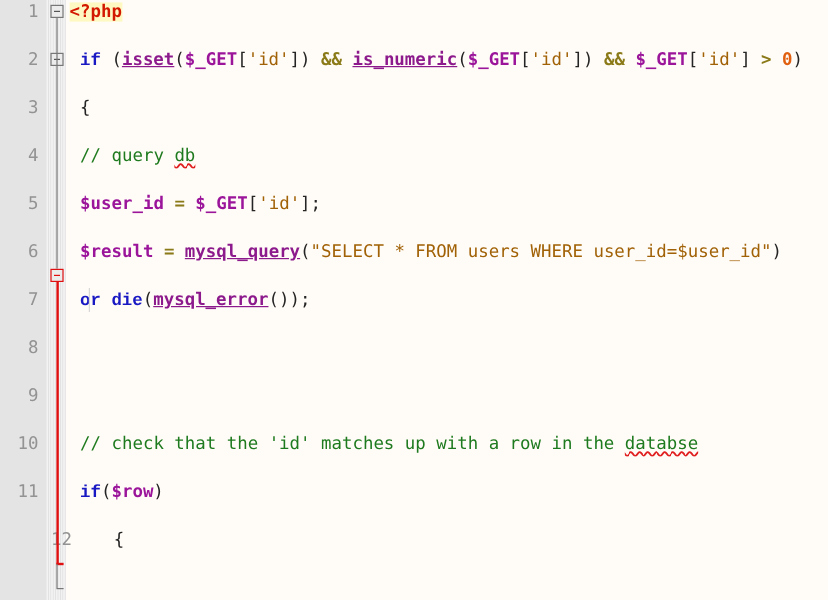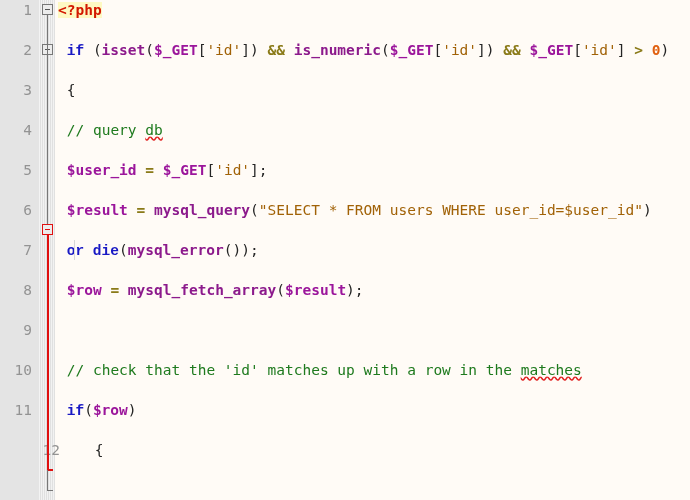--- a/index.html
+++ b/index.html
@@ -71,21 +71,21 @@
     left: 58px; top: 0;
     font-size: 14.5px;
     color: #000000;
     font-family: "DejaVu Sans Mono", "Liberation Mono", monospace;
     white-space: pre;
   }
 
   
   .t-tag   { color: #D31800; font-weight: bold; background: #fef9c3; }
   .t-kw    { color: #1919C4; font-weight: bold; font-family: Liberation Mono, monospace; }
-  .t-fn    { color: #8C1A8C; font-weight: bold; }
+  .t-fn    { color: #8C1A8C; font-weight: bold; text-decoration: underline; }
   .t-var   { color: #9B159B; font-weight: bold; }
   .t-str   { color: #a16207; }
   .t-com   { color: #1E7A1E; }
   .t-op    { color: #8A7A18; font-weight: bold; }
   .t-num   { color: #E06010; font-weight: bold; }
   .t-pun   { color: #242424; }
   .t-plain { color: #242424; }
   .sp {
     text-decoration: underline wavy #E02020;
     text-decoration-skip-ink: none;
@@ -149,23 +149,23 @@
   <div class="fold-col-bg"></div>
 
   <div class="rows" id="rows">
       <div class="row" style="top: 0px;"><span class="lineno">1</span><span class="code"><span class="t-tag">&lt;?php</span></span></div>
       <div class="row" style="top: 20px;"><span class="lineno">2</span><span class="code"><span class="t-plain"> </span><span class="t-kw">if</span><span class="t-plain"> </span><span class="t-pun">(</span><span class="t-fn">isset</span><span class="t-pun">(</span><span class="t-var">$_GET</span><span class="t-pun">[</span><span class="t-str">'id'</span><span class="t-pun">])</span><span class="t-plain"> </span><span class="t-op">&amp;&amp;</span><span class="t-plain"> </span><span class="t-fn">is_numeric</span><span class="t-pun">(</span><span class="t-var">$_GET</span><span class="t-pun">[</span><span class="t-str">'id'</span><span class="t-pun">])</span><span class="t-plain"> </span><span class="t-op">&amp;&amp;</span><span class="t-plain"> </span><span class="t-var">$_GET</span><span class="t-pun">[</span><span class="t-str">'id'</span><span class="t-pun">]</span><span class="t-plain"> </span><span class="t-op">&gt;</span><span class="t-plain"> </span><span class="t-num">0</span><span class="t-pun">)</span></span></div>
       <div class="row" style="top: 40px;"><span class="lineno">3</span><span class="code"><span class="t-pun"> {</span></span></div>
       <div class="row" style="top: 60px;"><span class="lineno">4</span><span class="code"><span class="t-com"> // query </span><span class="t-com sp">db</span></span></div>
       <div class="row" style="top: 80px;"><span class="lineno">5</span><span class="code"><span class="t-plain"> </span><span class="t-var">$user_id</span><span class="t-plain"> </span><span class="t-op">=</span><span class="t-plain"> </span><span class="t-var">$_GET</span><span class="t-pun">[</span><span class="t-str">'id'</span><span class="t-pun">];</span></span></div>
       <div class="row" style="top: 100px;"><span class="lineno">6</span><span class="code"><span class="t-plain"> </span><span class="t-var">$result</span><span class="t-plain"> </span><span class="t-op">=</span><span class="t-plain"> </span><span class="t-fn">mysql_query</span><span class="t-pun">(</span><span class="t-str">"SELECT * FROM users WHERE user_id=$user_id"</span><span class="t-pun">)</span></span></div>
       <div class="row" style="top: 120px;"><span class="lineno">7</span><span class="code"><span class="t-plain"> </span><span class="t-kw">or die</span><span class="t-pun">(</span><span class="t-fn">mysql_error</span><span class="t-pun">());</span></span></div>
-      <div class="row" style="top: 140px;"><span class="lineno">8</span><span class="code"><span class="t-plain"> </span><span class="t-var">$row</span><span class="t-plain"> </span><span class="t-op">=</span><span class="t-plain"> </span><span class="t-fn">mysql_fetch_array</span><span class="t-pun">(</span><span class="t-var">$result</span><span class="t-pun">);</span></span></div>
+      <div class="row" style="top: 140px;"><span class="lineno">8</span></div>
       <div class="row" style="top: 160px;"><span class="lineno">9</span><span class="code"></span></div>
-      <div class="row" style="top: 180px;"><span class="lineno">10</span><span class="code"><span class="t-com"> // check that the 'id' matches up with a row in the </span><span class="t-com sp">matches</span></span></div>
+      <div class="row" style="top: 180px;"><span class="lineno">10</span><span class="code"><span class="t-com"> // check that the 'id' matches up with a row in the </span><span class="t-com sp">databse</span></span></div>
       <div class="row" style="top: 200px;"><span class="lineno">11</span><span class="code"><span class="t-plain"> </span><span class="t-kw">if</span><span class="t-pun">(</span><span class="t-var">$row</span><span class="t-pun">)</span></span></div>
       <div class="row" style="top: 220px; margin-left: 28px;"><span class="lineno">12</span><span class="code"><span class="t-pun"> {</span></span></div>
     </div>
 
   <div id="fold-layer">
       <div class="fold-box" style="top: 4px;"></div>
       <div class="fold-box" style="top: 44px;"></div>
       <div class="fold-line" style="top: 15px; height: 209px;"></div>
       <div class="fold-box red" style="top: 224px;"></div>
       <div class="fold-line red" style="top: 235px; height: 235px;"></div>

